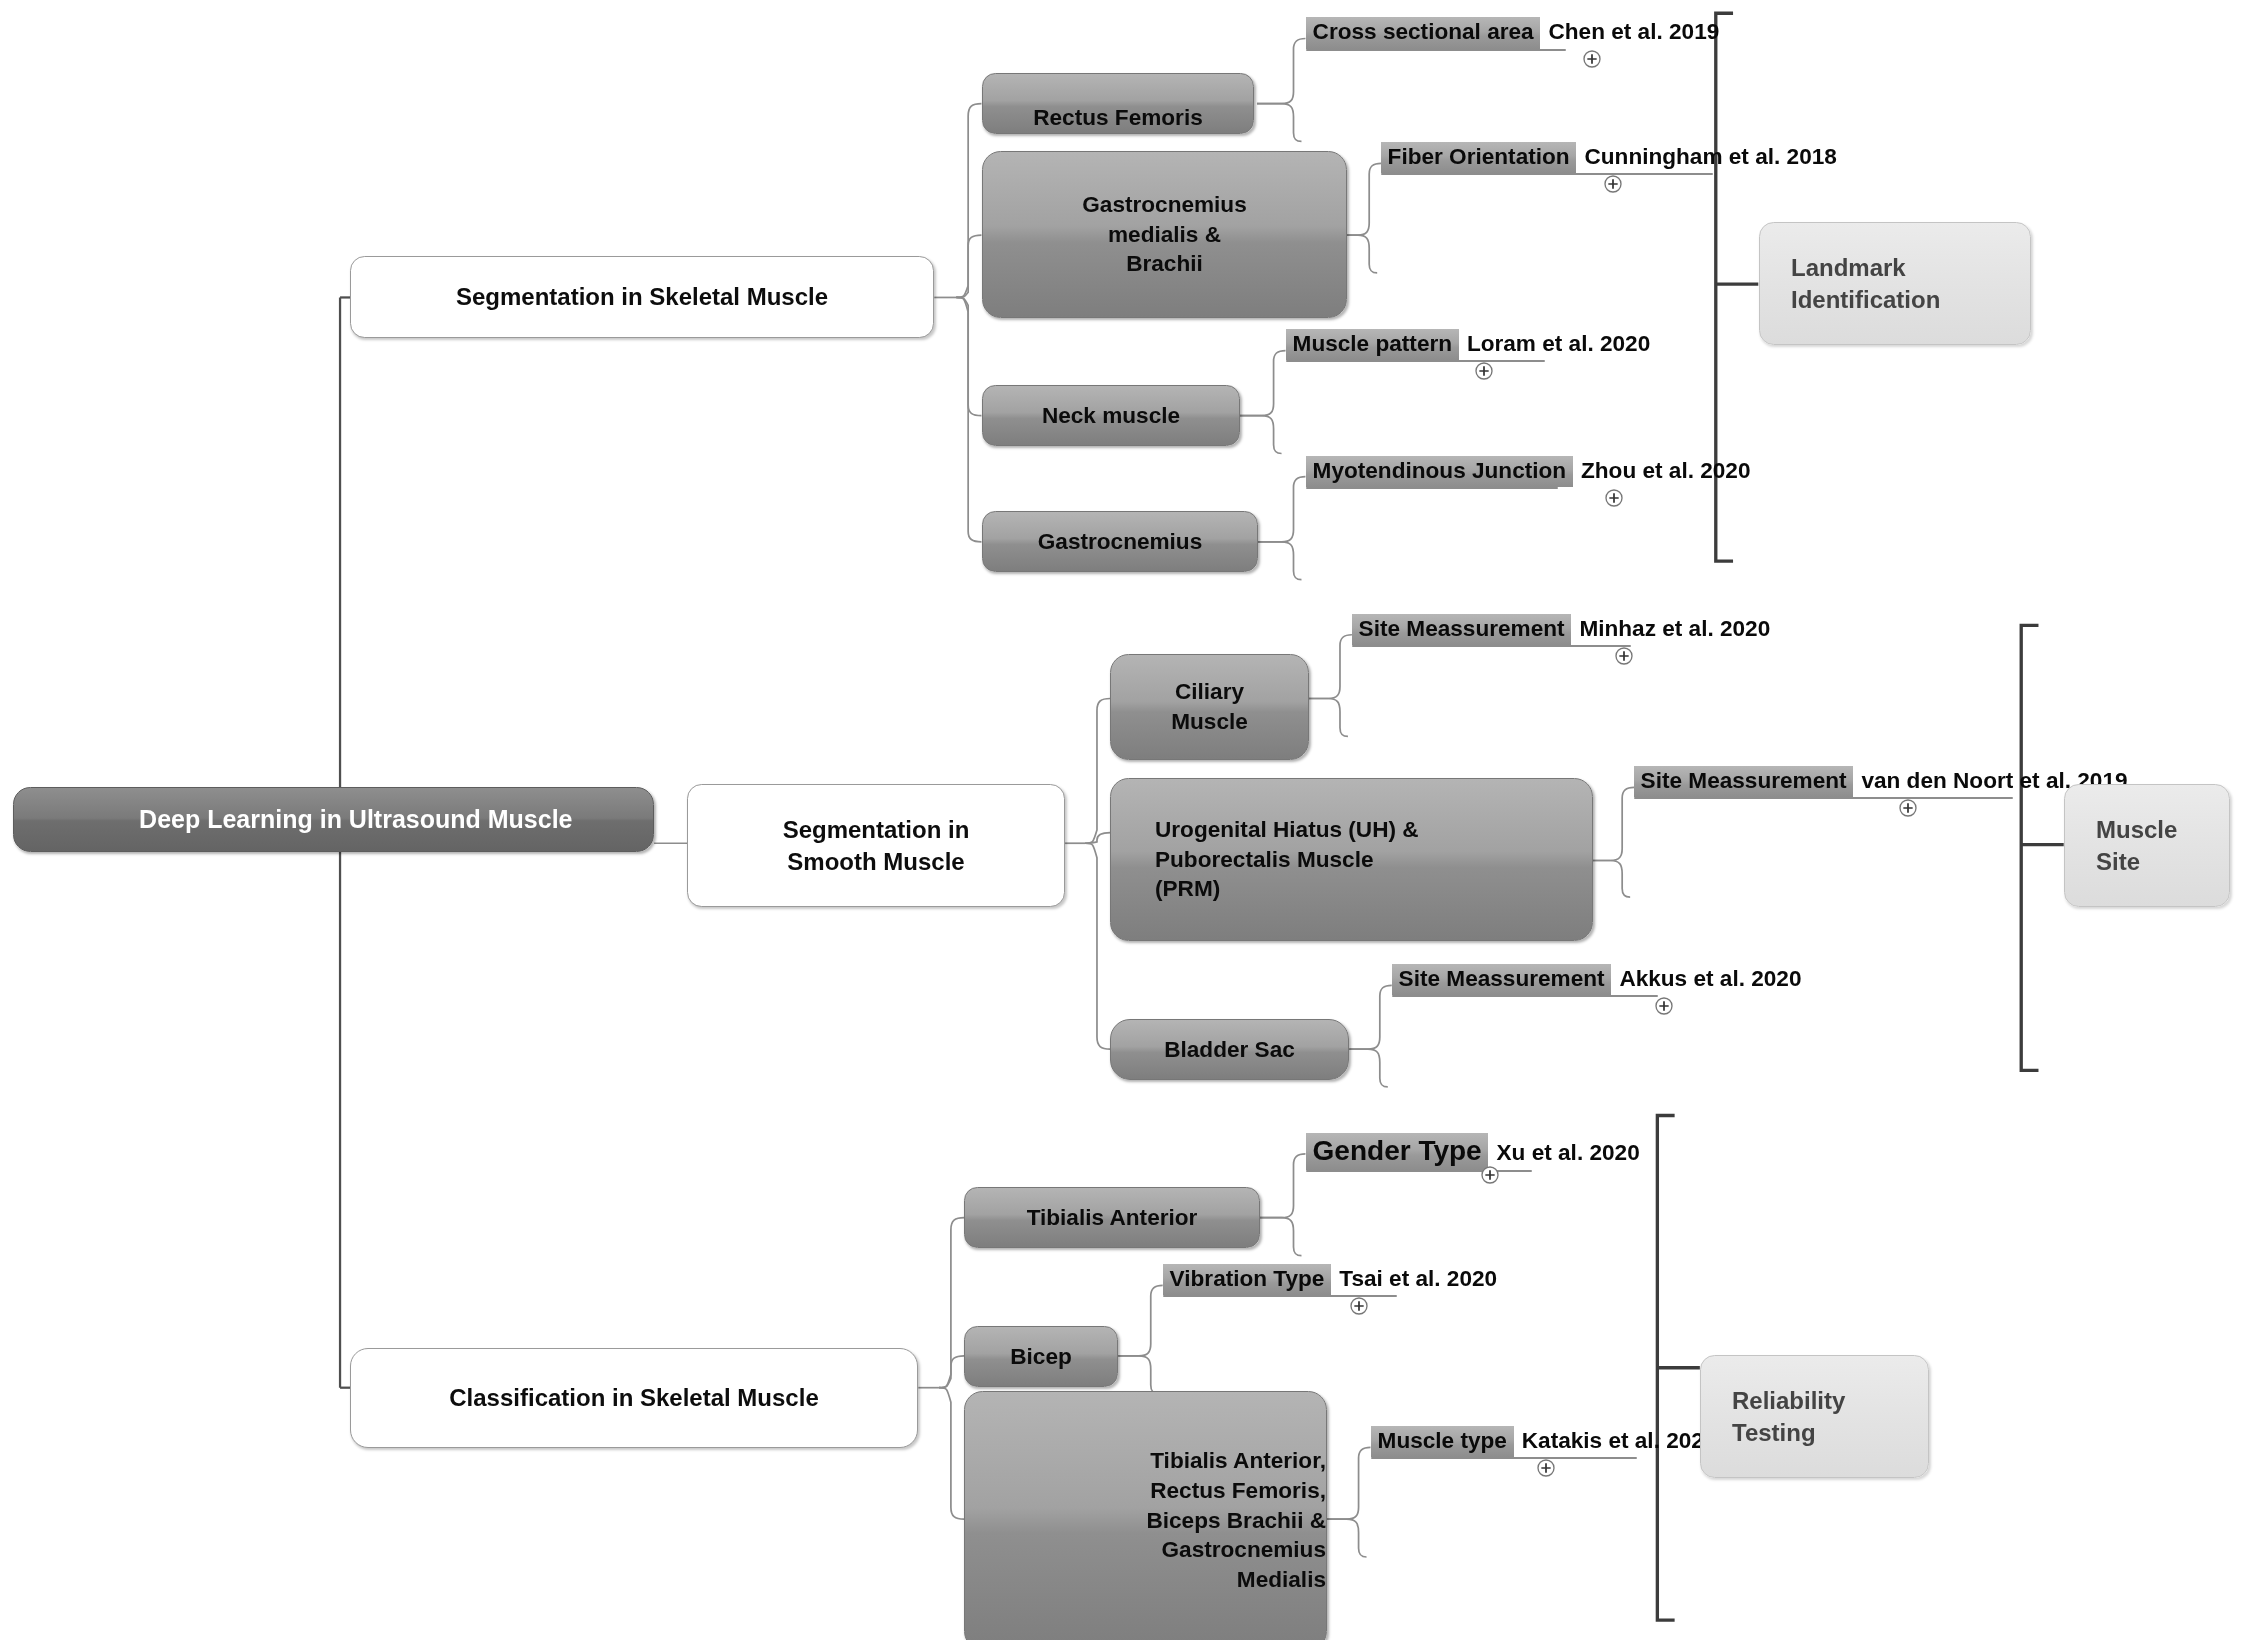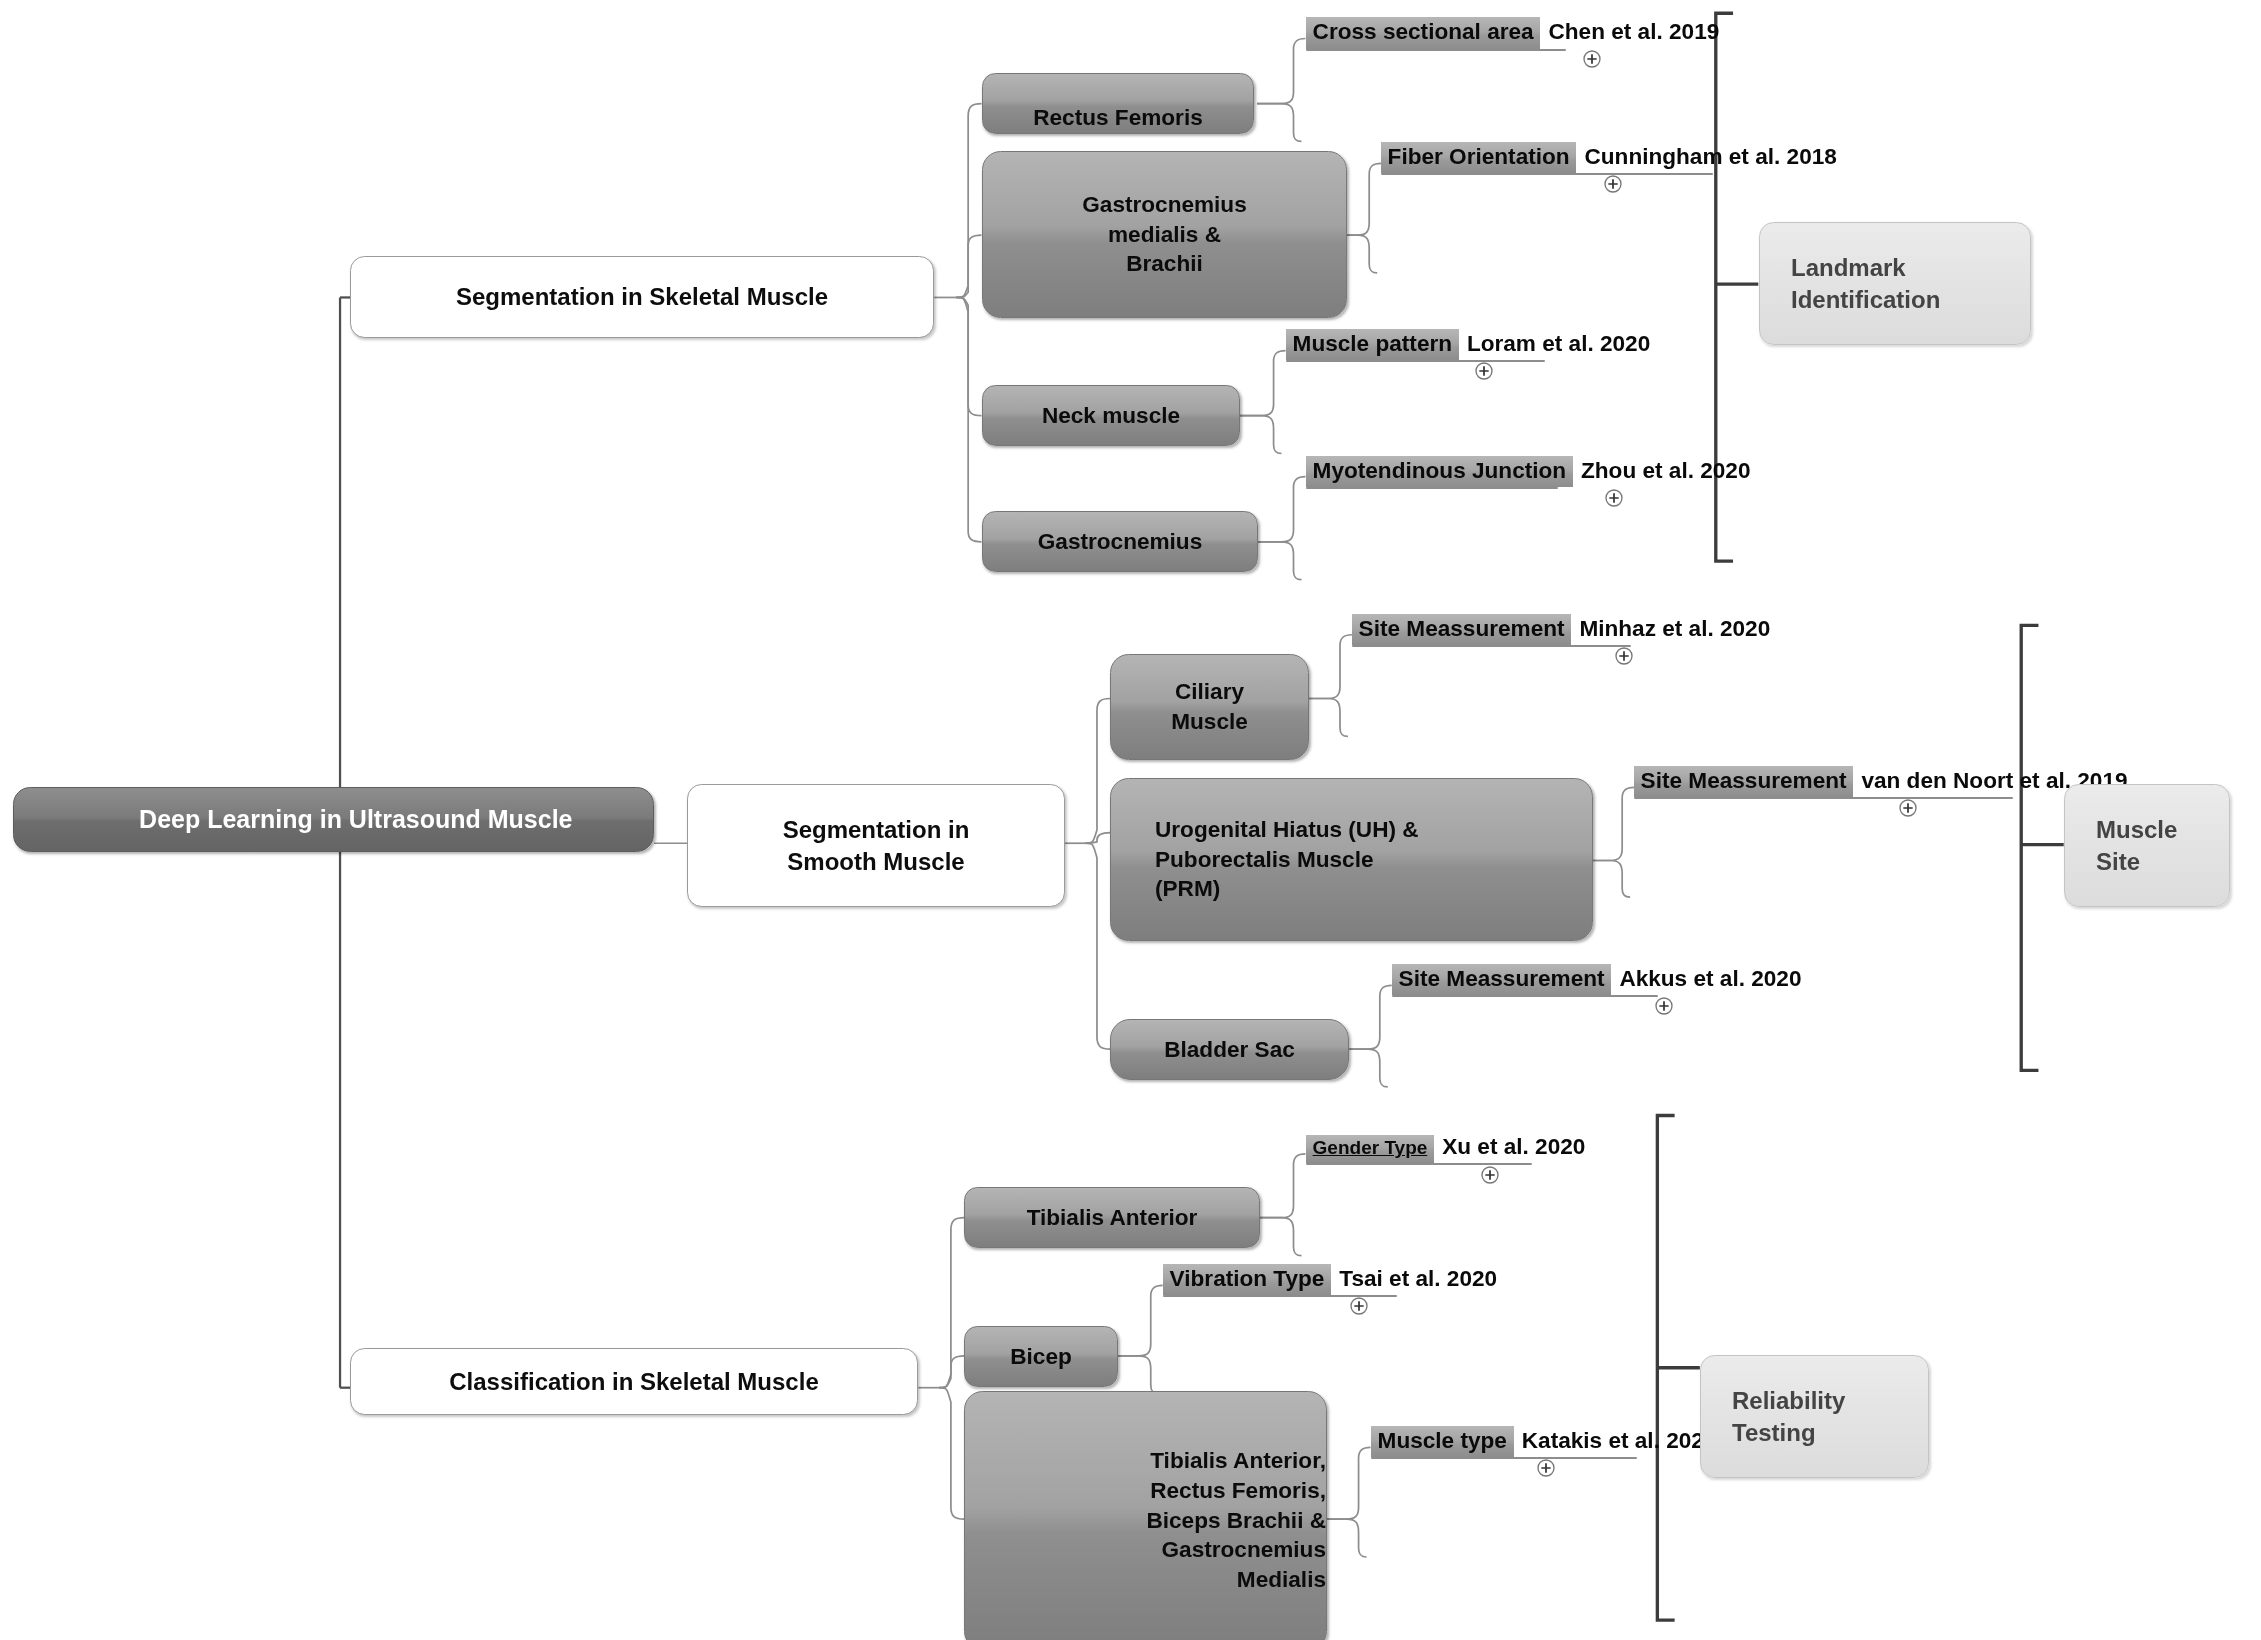--- a/index.html
+++ b/index.html
@@ -313,21 +313,21 @@
     </span>
   </div>
 
   <div class="node node-light" style="left:2064px;top:784px;width:166px;height:123px;font-size:24px;">
     <span class="inner">
       <span>Muscle</span><br>
       <span>Site</span>
     </span>
   </div>
 
-  <div class="node node-white" style="left:350px;top:1348px;width:568px;height:67px;font-size:24px;">
+  <div class="node node-white" style="left:350px;top:1348px;width:568px;height:100px;font-size:24px;border-radius:18px;">
     <span class="inner">Classification in Skeletal Muscle</span>
   </div>
 
   <div class="node node-gray" style="left:964px;top:1187px;width:296px;height:61px;font-size:22.6px;">
     <span class="inner">Tibialis Anterior</span>
   </div>
 
   <div class="node node-gray" style="left:964px;top:1326px;width:154px;height:61px;font-size:22.6px;">
     <span class="inner">Bicep</span>
   </div>
@@ -336,21 +336,21 @@
     <span class="inner" style="text-align:right;padding-left:28px;">
       <span>Tibialis Anterior,</span><br>
       <span>Rectus Femoris,</span><br>
       <span>Biceps Brachii &amp;</span><br>
       <span>Gastrocnemius</span><br>
       <span>Medialis</span>
     </span>
   </div>
 
   <div class="leaf" style="left:1306px;top:1133px;">
-    <div class="topic" style="font-size:19px;text-decoration:underline;">Gender Type</div>
+    <div class="topic" style="font-size:28px;">Gender Type</div>
     <div class="citation" style="font-size:22.6px;">Xu et al. 2020</div>
     <div class="cite-rule" style="width:226px;"></div>
     <span class="plus-icon" style="left:174px;top:32px;">
       <svg width="20" height="20" viewBox="0 0 30 30">
           <circle cx="15" cy="15" r="12" fill="#ffffff" stroke="#777" stroke-width="2"></circle>
           <path d="M15 8 V22 M8 15 H22" stroke="#333" stroke-width="2.6"></path>
         </svg>
     </span>
   </div>
 

